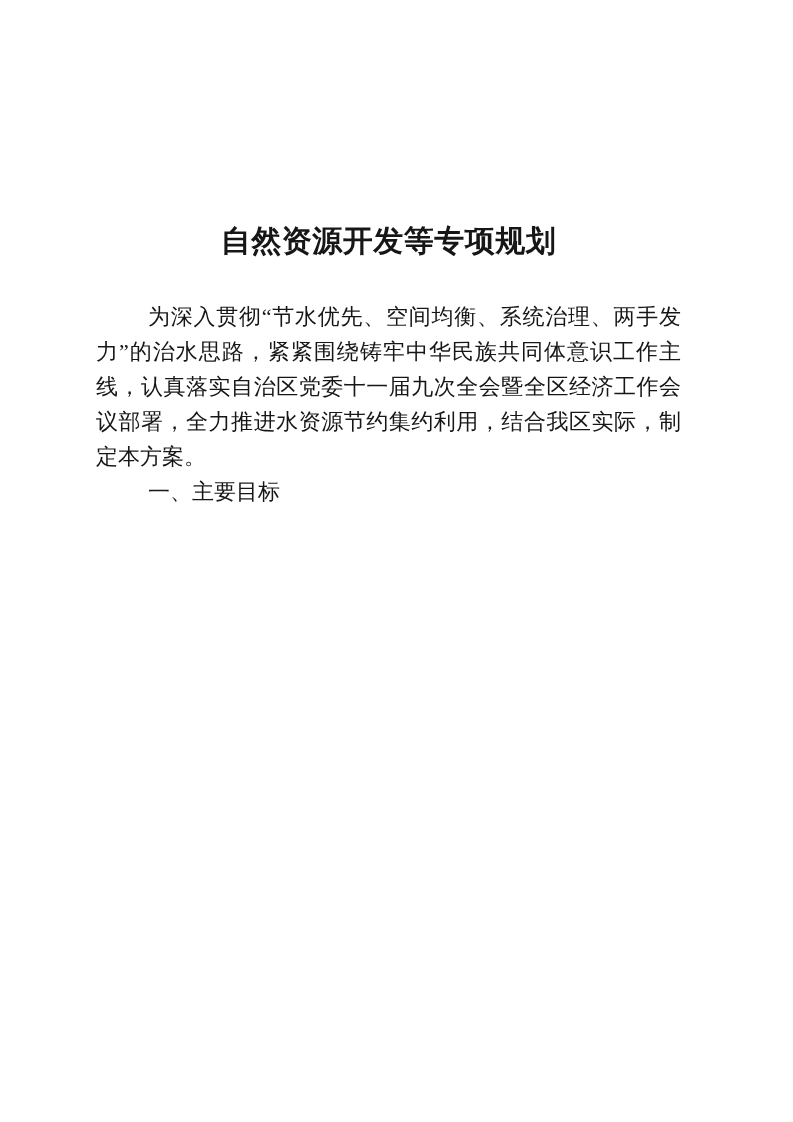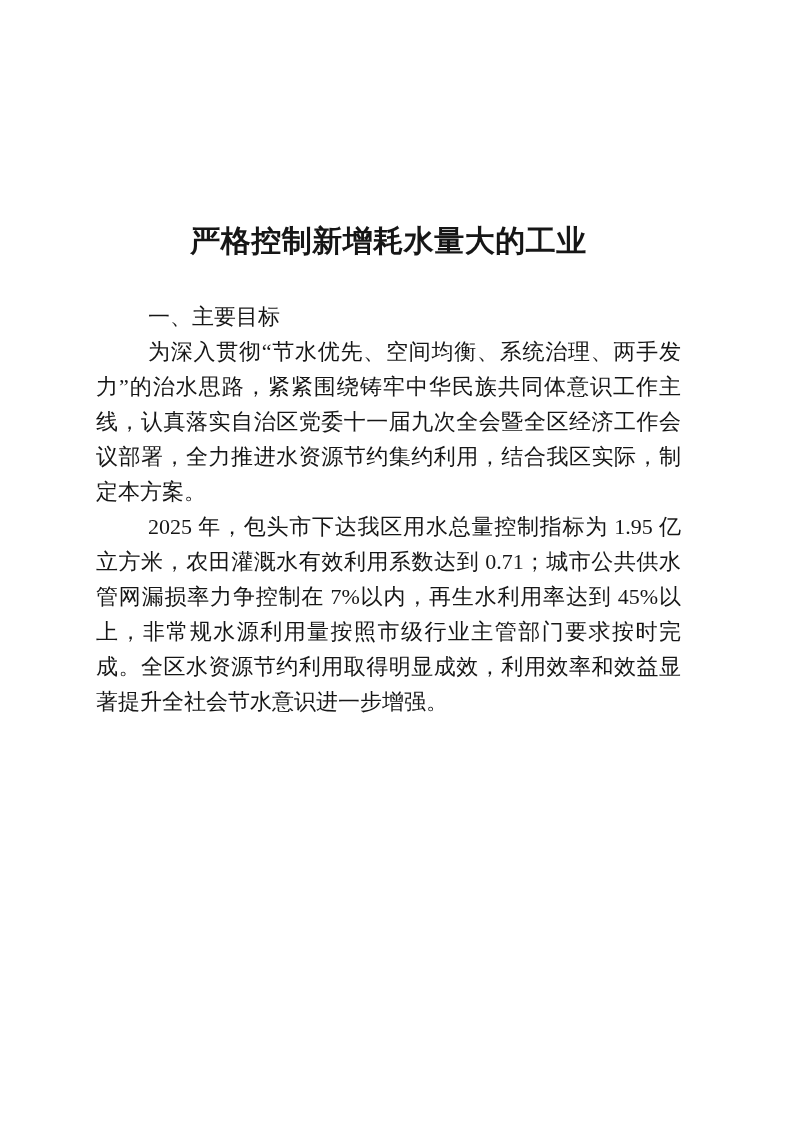--- a/index.html
+++ b/index.html
@@ -42,20 +42,19 @@
     text-align: justify;
     text-justify: inter-ideograph;
     text-indent: 52px;
   }
 </style>
 </head>
 <body>
 
 <div class="page">
   <div class="content">
-    <h1 class="doc-title">严格控制新增耗水量大的工业</h1>
+    <h1 class="doc-title">自然资源开发等专项规划</h1>
     <div class="body-text">
+      <p class="para">为深入贯彻“节水优先、空间均衡、系统治理、两手发力”的治水思路，紧紧围绕铸牢中华民族共同体意识工作主线，认真落实自治区党委十一届九次全会暨全区经济工作会议部署，全力推进水资源节约集约利用，结合我区实际，制定本方案。</p>
       <p class="para">一、主要目标</p>
-      <p class="para">为深入贯彻“节水优先、空间均衡、系统治理、两手发力”的治水思路，紧紧围绕铸牢中华民族共同体意识工作主线，认真落实自治区党委十一届九次全会暨全区经济工作会议部署，全力推进水资源节约集约利用，结合我区实际，制定本方案。</p>
-      <p class="para">2025 年，包头市下达我区用水总量控制指标为 1.95 亿立方米，农田灌溉水有效利用系数达到 0.71；城市公共供水管网漏损率力争控制在 7%以内，再生水利用率达到 45%以上，非常规水源利用量按照市级行业主管部门要求按时完成。全区水资源节约利用取得明显成效，利用效率和效益显著提升全社会节水意识进一步增强。</p>
     </div>
   </div>
 </div>
 
 </body></html>

